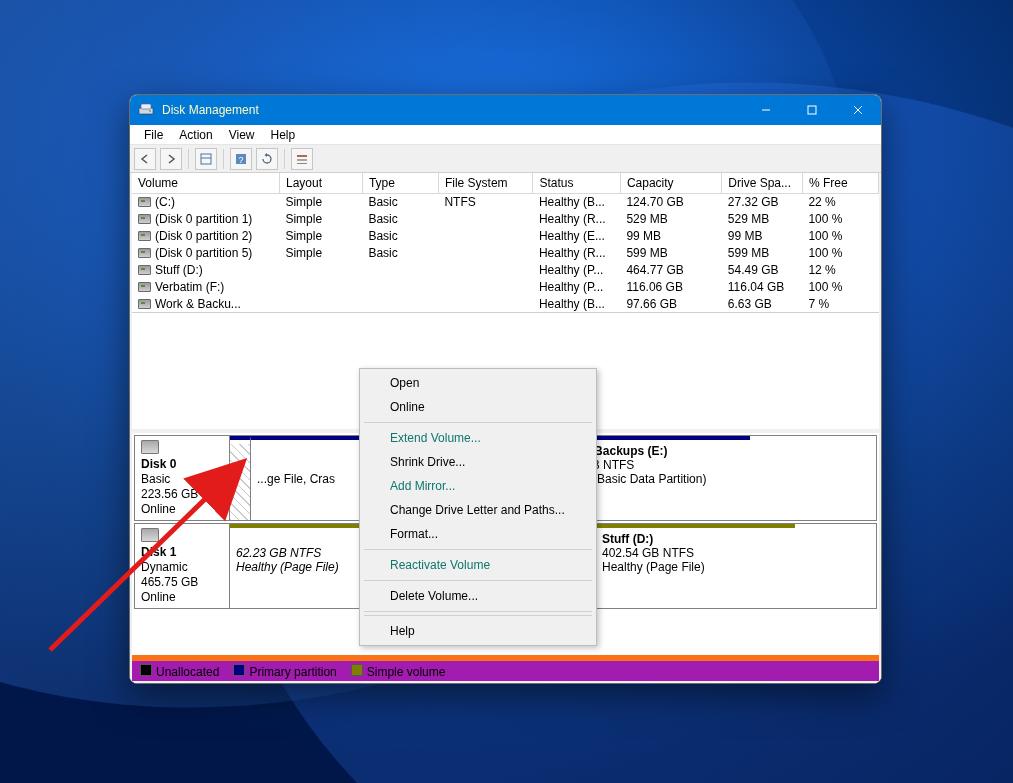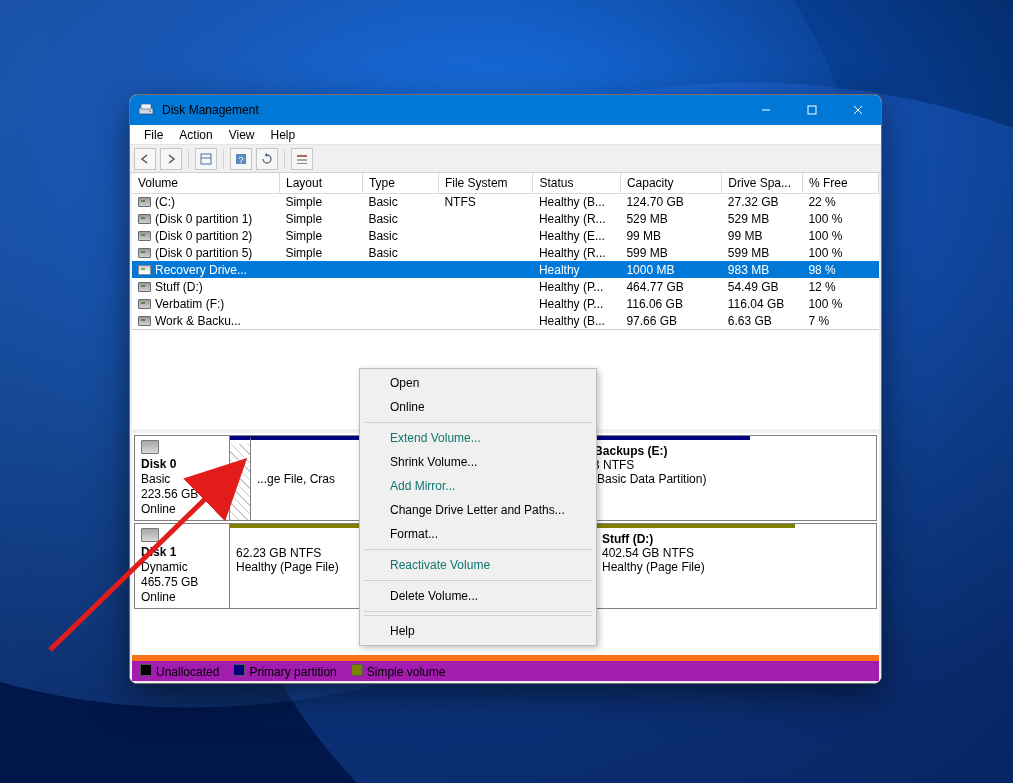--- a/index.html
+++ b/index.html
@@ -28,21 +28,21 @@
       left: 129px; top: 94px;
       width: 753px; height: 590px;
       background: #f0f0f0;
       border: 1px solid #6d6d6d;
       border-radius: 8px;
       box-shadow: 0 12px 36px rgba(0,0,0,.5);
       overflow: hidden;
       display: flex; flex-direction: column;
     }
     .titlebar {
-      height: 30px; background: #0078d7; color: #000000;
+      height: 30px; background: #0078d7; color: #fef9c3;
       display: flex; align-items: center;
       padding-left: 8px;
     }
     .titlebar .app-icon { width: 16px; height: 16px; margin-right: 8px; }
     .title-text { font-size: 12px; flex: 0 0 auto; }
     .title-spacer { flex: 1; }
     .title-btn { width: 46px; height: 30px; display:flex; align-items:center; justify-content:center; }
     .title-btn svg { stroke:#fff; fill:none; stroke-width:1; }
 
     .menubar {
@@ -93,21 +93,21 @@
     .disk-head .disk-name { font-weight:bold; }
     .disk-head .disk-ic { width:18px; height:14px;
       background:linear-gradient(#a8a8a8,#d8d8d8); border:1px solid #777; border-radius:1px;
       margin-bottom:2px;}
     .part-body { flex:1; display:flex; gap:0; position:relative;}
     .part {
       border-left:1px solid #808080; position:relative;
       padding:4px 6px; font-size:12px; overflow:hidden;
       border-top:4px solid; background:#fff;
     }
-    .part:first-child{border-left:none;}
+    .part:first-child{border-left:none;font-style:italic;}
     .part.navy  { border-top-color:#000080; }
     .part.olive { border-top-color:#808000; }
     .part .pnam { font-weight:bold; white-space:nowrap; overflow:hidden; text-overflow:ellipsis;}
     .part .pln  { white-space:nowrap; overflow:hidden; text-overflow:ellipsis;}
     .part.hatch::before{
       content:""; position:absolute; inset:4px 0 0 0;
       background:repeating-linear-gradient(45deg,#bbb 0,#bbb 1px,transparent 1px,transparent 6px);
       opacity:.8;
     }
     .part.hatch > *{position:relative;}
@@ -292,35 +292,20 @@
                     <span>(Disk 0 partition 5)</span>
                   </span>
                 </td>
                 <td>Simple</td>
                 <td>Basic</td>
                 <td></td>
                 <td>Healthy (R...</td>
                 <td>599 MB</td>
                 <td>599 MB</td>
                 <td>100 %</td>
-              </tr>
-              <tr class="row-selected">
-                <td>
-                  <span class="vol-cell">
-                    <span class="drv-icon"></span>
-                    <span>Recovery Drive...</span>
-                  </span>
-                </td>
-                <td></td>
-                <td></td>
-                <td></td>
-                <td>Healthy</td>
-                <td>1000 MB</td>
-                <td>983 MB</td>
-                <td>98 %</td>
               </tr>
               <tr>
                 <td>
                   <span class="vol-cell">
                     <span class="drv-icon"></span>
                     <span>Stuff (D:)</span>
                   </span>
                 </td>
                 <td></td>
                 <td></td>
@@ -436,21 +421,21 @@
         <span><span class="sw navy"></span><span>Primary partition</span></span>
         <span><span class="sw olive"></span><span>Simple volume</span></span>
       </div>
     </div>
 
     <div class="ctx" id="ctx">
         <div class="ci">Open</div>
         <div class="ci">Online</div>
         <div class="sep"></div>
         <div class="ci dis">Extend Volume...</div>
-        <div class="ci">Shrink Volume...</div>
+        <div class="ci">Shrink Drive...</div>
         <div class="ci dis">Add Mirror...</div>
         <div class="ci">Change Drive Letter and Paths...</div>
         <div class="ci">Format...</div>
         <div class="sep"></div>
         <div class="ci dis">Reactivate Volume</div>
         <div class="sep"></div>
         <div class="ci">Delete Volume...</div>
         <div class="sep"></div>
         <div class="sep"></div>
         <div class="ci">Help</div>

